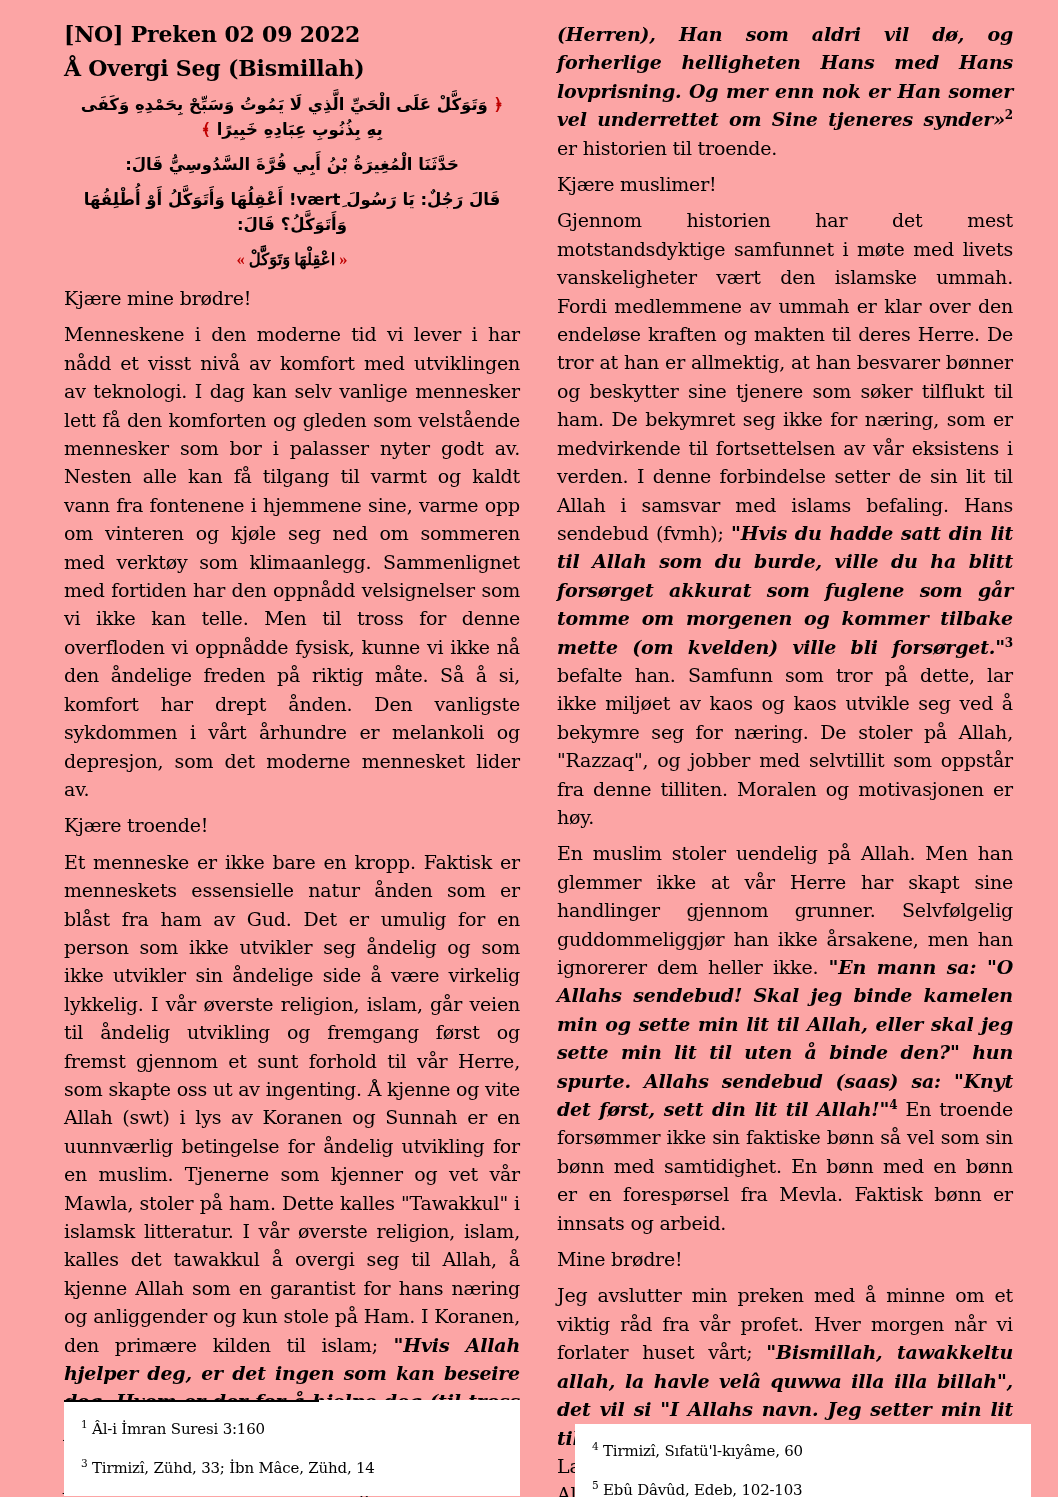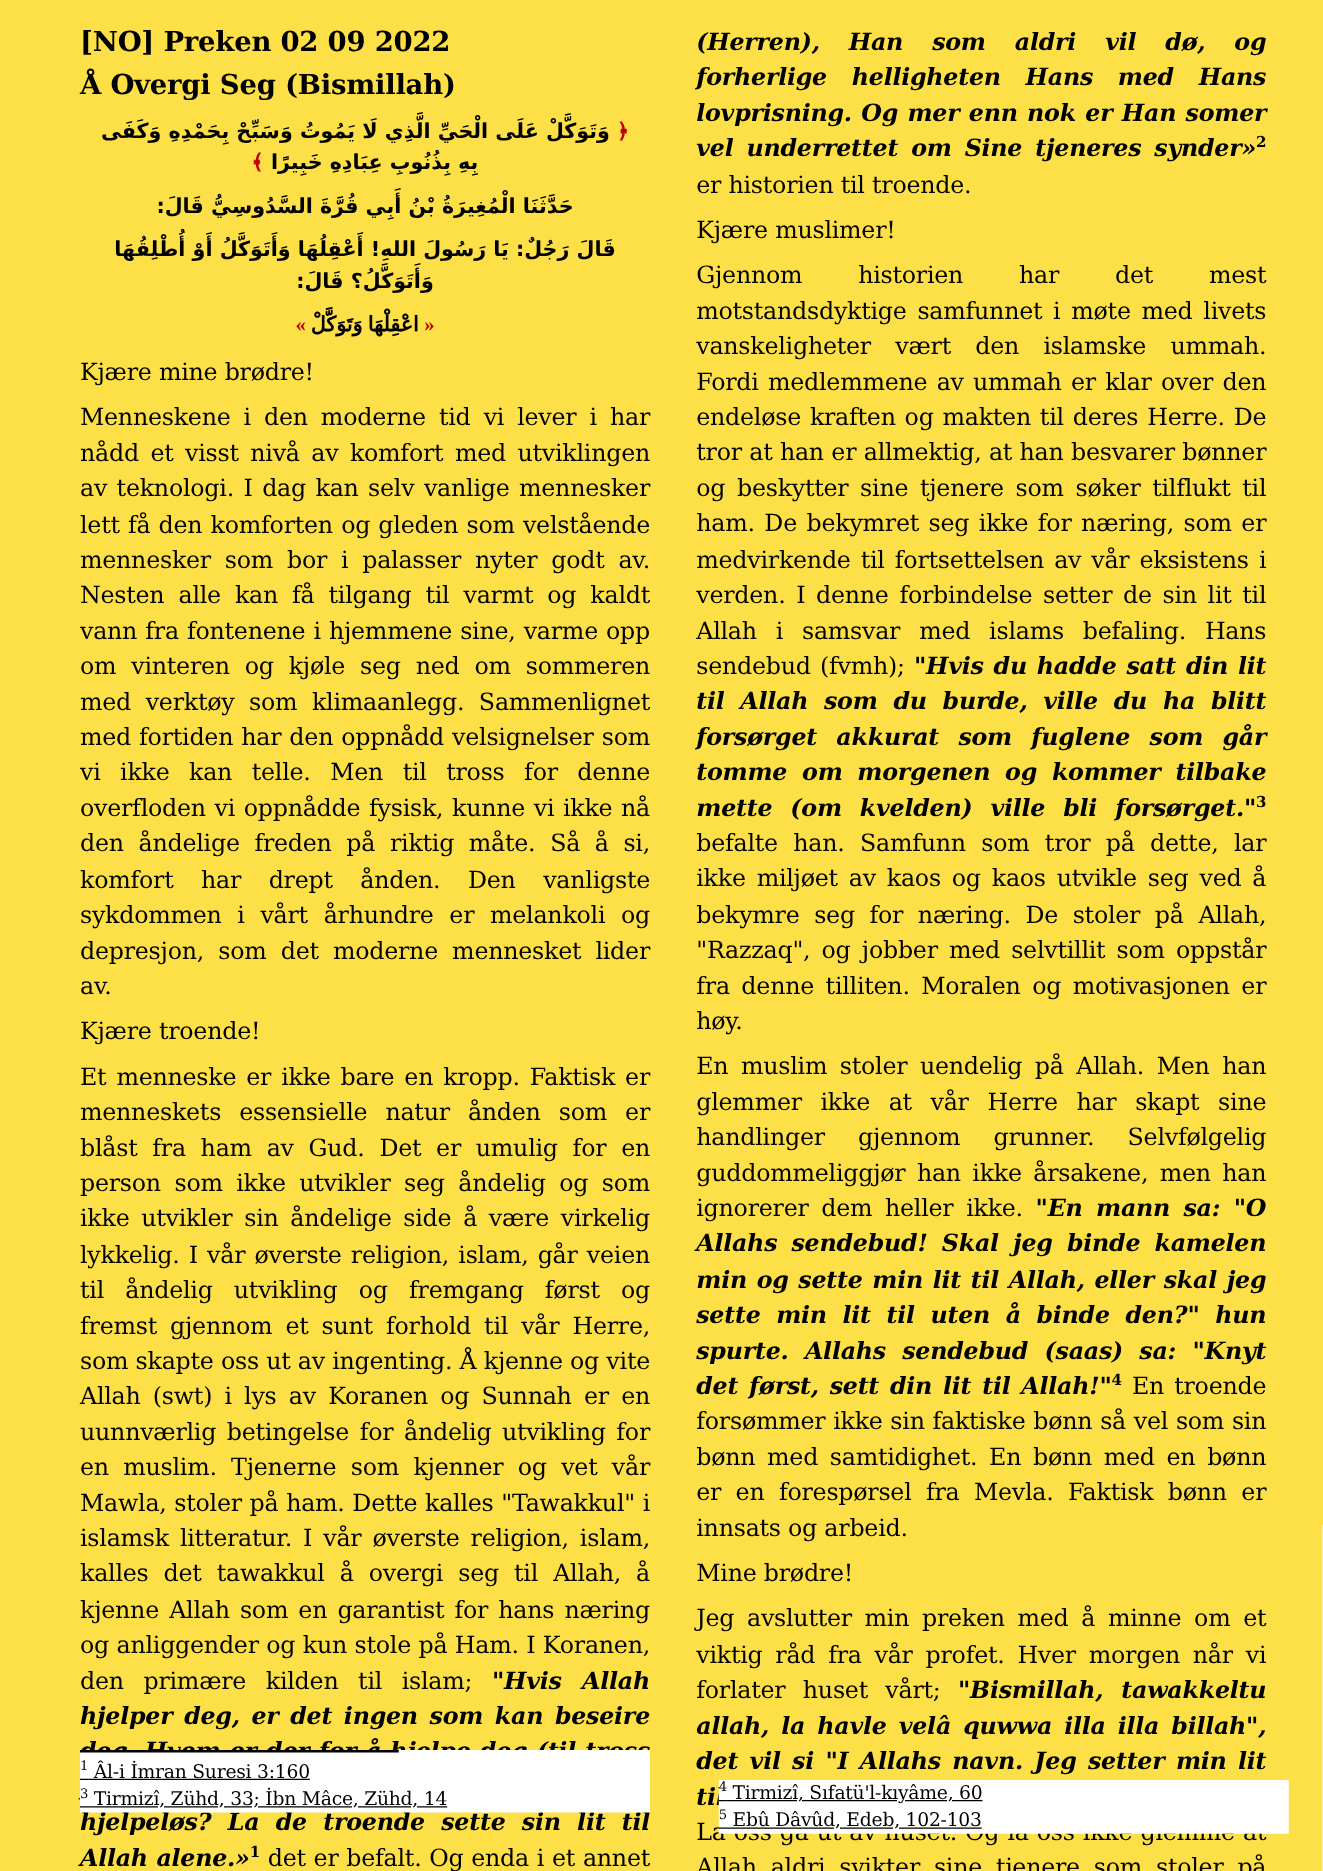--- a/index.html
+++ b/index.html
@@ -1,20 +1,20 @@
 <!DOCTYPE html>
 <html lang="no"><head>
 <meta charset="utf-8">
 <style>
   html, body { margin: 0; padding: 0; background: #ffffff; }
   .page {
     position: relative;
     width: 1058px;
     height: 1497px;
-    background: #fde047;
+    background: #fca5a5;
     color: #000000;
     font-family: "DejaVu Serif", "Liberation Serif", serif;
     overflow: hidden;
   }
   .col { position: absolute; top: 20px; width: 456px; }
   .col-left  { left: 64px; }
   .col-right { left: 557px; }
 
   h1.title, h2.subtitle {
     font-size: 22px;
@@ -58,36 +58,36 @@
     line-height: 21.5px;
     letter-spacing: -0.2px;
   }
   .fn-left  { left: 64px;  top: 1400px; }
   .fn-right { left: 575px; top: 1424px; }
   .fn-sep {
     width: 255px;
     border-top: 2px solid #000000;
     margin: 0 0 5px 0;
   }
-  .fn-line { margin: 0; text-decoration: underline; }
+  .fn-line { margin: 17px; }
   .fn-line sup { font-size: 10.5px; line-height: 0; }
 </style>
 </head>
 <body>
 
 <div class="page">
 
   <div class="col col-left">
     <h1 class="title">[NO] Preken 02 09 2022</h1>
     <h2 class="subtitle">Å Overgi Seg (Bismillah)</h2>
 
     <div class="arabic" dir="rtl">
       <p class="ar-verse"><span class="red">﴿</span> <span>وَتَوَكَّلْ عَلَى الْحَيِّ الَّذِي لَا يَمُوتُ وَسَبِّحْ بِحَمْدِهِ وَكَفَى بِهِ بِذُنُوبِ عِبَادِهِ خَبِيرًا</span> <span class="red">﴾</span></p>
       <p class="ar-line">حَدَّثَنَا الْمُغِيرَةُ بْنُ أَبِي قُرَّةَ السَّدُوسِيُّ قَالَ:</p>
-      <p class="ar-line">قَالَ رَجُلٌ: يَا رَسُولَ اللهِ! أَعْقِلُهَا وَأَتَوَكَّلُ أَوْ أُطْلِقُهَا وَأَتَوَكَّلُ؟ قَالَ:</p>
+      <p class="ar-line">قَالَ رَجُلٌ: يَا رَسُولَ værtِ! أَعْقِلُهَا وَأَتَوَكَّلُ أَوْ أُطْلِقُهَا وَأَتَوَكَّلُ؟ قَالَ:</p>
       <p class="ar-answer"><span class="red">«</span> <span>اعْقِلْهَا وَتَوَكَّلْ</span> <span class="red">»</span></p>
     </div>
 
     <div class="body-text">
         <p class="heading"><span class="normal">Kjære mine brødre!</span></p>
         <p class="para"><span class="normal">Menneskene i den moderne tid vi lever i har nådd et visst nivå av komfort med utviklingen av teknologi. I dag kan selv vanlige mennesker lett få den komforten og gleden som velstående mennesker som bor i palasser nyter godt av. Nesten alle kan få tilgang til varmt og kaldt vann fra fontenene i hjemmene sine, varme opp om vinteren og kjøle seg ned om sommeren med verktøy som klimaanlegg. Sammenlignet med fortiden har den oppnådd velsignelser som vi ikke kan telle. Men til tross for denne overfloden vi oppnådde fysisk, kunne vi ikke nå den åndelige freden på riktig måte. Så å si, komfort har drept ånden. Den vanligste sykdommen i vårt århundre er melankoli og depresjon, som det moderne mennesket lider av.</span></p>
         <p class="heading"><span class="normal">Kjære troende!</span></p>
         <p class="para cont"><span class="normal">Et menneske er ikke bare en kropp. Faktisk er menneskets essensielle natur ånden som er blåst fra ham av Gud. Det er umulig for en person som ikke utvikler seg åndelig og som ikke utvikler sin åndelige side å være virkelig lykkelig. I vår øverste religion, islam, går veien til åndelig utvikling og fremgang først og fremst gjennom et sunt forhold til vår Herre, som skapte oss ut av ingenting. Å kjenne og vite Allah (swt) i lys av Koranen og Sunnah er en uunnværlig betingelse for åndelig utvikling for en muslim. Tjenerne som kjenner og vet vår Mawla, stoler på ham. Dette kalles "Tawakkul" i islamsk litteratur. I vår øverste religion, islam, kalles det tawakkul å overgi seg til Allah, å kjenne Allah som en garantist for hans næring og anliggender og kun stole på Ham. I Koranen, den primære kilden til islam; </span><span class="bq">"Hvis Allah hjelper deg, er det ingen som kan beseire deg. Hvem er der for å hjelpe deg (til tross for Allah) hvis han etterlater deg hjelpeløs? La de troende sette sin lit til Allah alene.»</span><sup class="fnref">1</sup><span class="normal"> det er befalt. Og enda i et annet vers; </span><span class="bq">“Og sett din lit til den Eviglevende</span></p>
       </div>
   </div>

